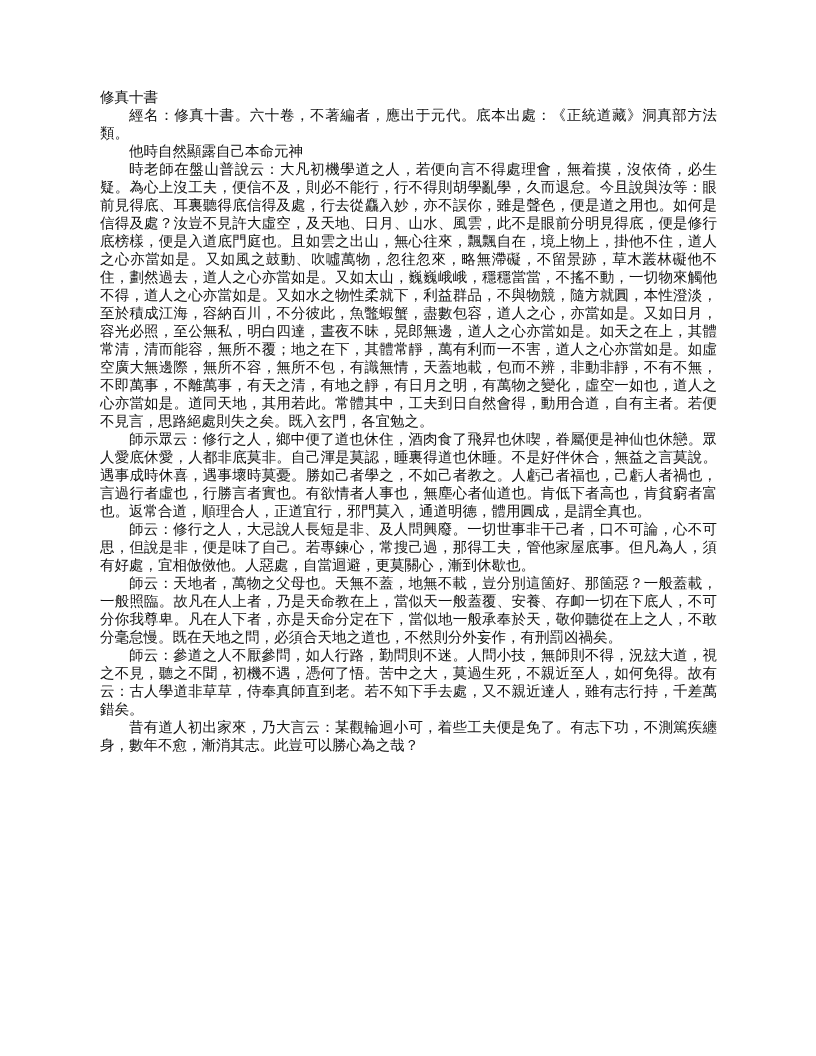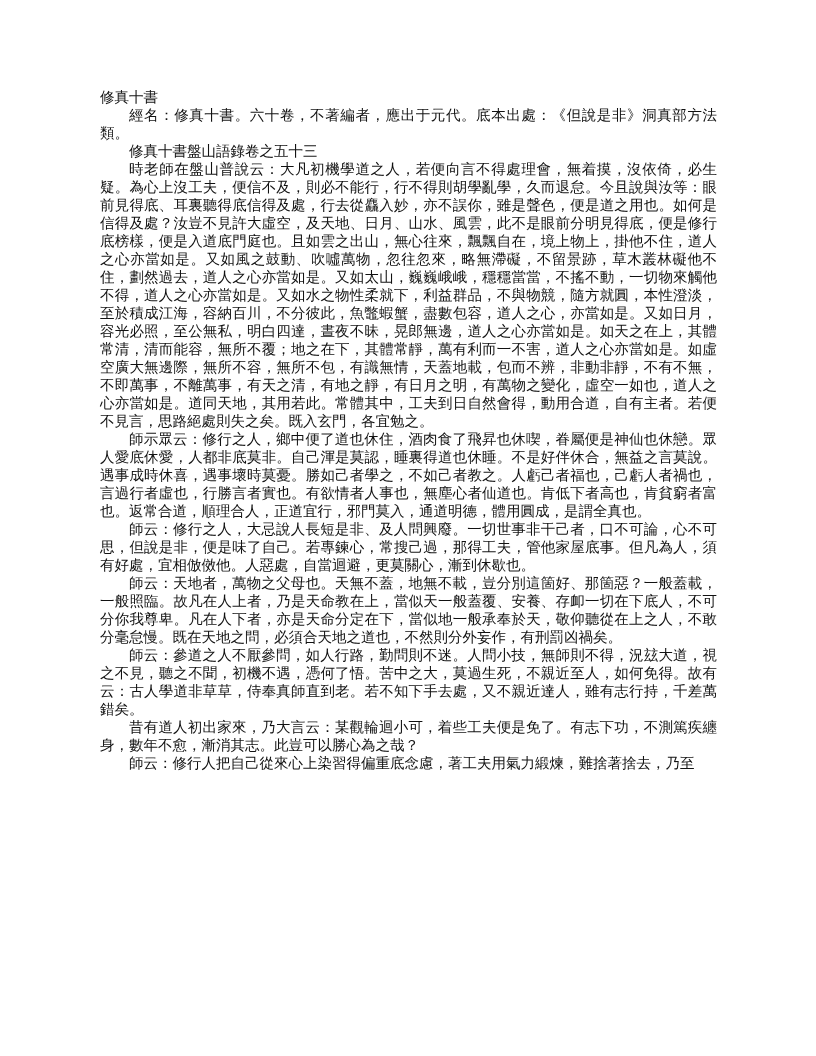--- a/index.html
+++ b/index.html
@@ -36,23 +36,22 @@
   .content p.no-indent {
     text-indent: 0;
   }
 </style>
 </head>
 <body>
 
 <div class="page">
   <div class="content">
     <p class="no-indent">修真十書</p>
-    <p>經名：修真十書。六十卷，不著編者，應出于元代。底本出處：《但說是非》洞真部方法類。</p>
-    <p>修真十書盤山語錄卷之五十三</p>
+    <p>經名：修真十書。六十卷，不著編者，應出于元代。底本出處：《正統道藏》洞真部方法類。</p>
+    <p>他時自然顯露自己本命元神</p>
     <p>時老師在盤山普說云：大凡初機學道之人，若便向言不得處理會，無着摸，沒依倚，必生疑。為心上沒工夫，便信不及，則必不能行，行不得則胡學亂學，久而退怠。今且說與汝等：眼前見得底、耳裏聽得底信得及處，行去從麤入妙，亦不誤你，雖是聲色，便是道之用也。如何是信得及處？汝豈不見許大虛空，及天地、日月、山水、風雲，此不是眼前分明見得底，便是修行底榜樣，便是入道底門庭也。且如雲之出山，無心往來，飄飄自在，境上物上，掛他不住，道人之心亦當如是。又如風之鼓動、吹噓萬物，忽往忽來，略無滯礙，不留景跡，草木叢林礙他不住，劃然過去，道人之心亦當如是。又如太山，巍巍峨峨，穩穩當當，不搖不動，一切物來觸他不得，道人之心亦當如是。又如水之物性柔就下，利益群品，不與物競，隨方就圓，本性澄淡，至於積成江海，容納百川，不分彼此，魚鼈蝦蟹，盡數包容，道人之心，亦當如是。又如日月，容光必照，至公無私，明白四達，晝夜不昧，晃郎無邊，道人之心亦當如是。如天之在上，其體常清，清而能容，無所不覆；地之在下，其體常靜，萬有利而一不害，道人之心亦當如是。如虛空廣大無邊際，無所不容，無所不包，有識無情，天蓋地載，包而不辨，非動非靜，不有不無，不即萬事，不離萬事，有天之清，有地之靜，有日月之明，有萬物之變化，虛空一如也，道人之心亦當如是。道同天地，其用若此。常體其中，工夫到日自然會得，動用合道，自有主者。若便不見言，思路絕處則失之矣。既入玄門，各宜勉之。</p>
     <p>師示眾云：修行之人，鄉中便了道也休住，酒肉食了飛昇也休喫，眷屬便是神仙也休戀。眾人愛底休愛，人都非底莫非。自己渾是莫認，睡裏得道也休睡。不是好伴休合，無益之言莫說。遇事成時休喜，遇事壞時莫憂。勝如己者學之，不如己者教之。人虧己者福也，己虧人者禍也，言過行者虛也，行勝言者實也。有欲情者人事也，無塵心者仙道也。肯低下者高也，肯貧窮者富也。返常合道，順理合人，正道宜行，邪門莫入，通道明德，體用圓成，是謂全真也。</p>
     <p>師云：修行之人，大忌說人長短是非、及人問興廢。一切世事非干己者，口不可論，心不可思，但說是非，便是味了自己。若專鍊心，常搜己過，那得工夫，管他家屋底事。但凡為人，須有好處，宜相倣傚他。人惡處，自當迴避，更莫關心，漸到休歇也。</p>
     <p>師云：天地者，萬物之父母也。天無不蓋，地無不載，豈分別這箇好、那箇惡？一般蓋載，一般照臨。故凡在人上者，乃是天命教在上，當似天一般蓋覆、安養、存卹一切在下底人，不可分你我尊卑。凡在人下者，亦是天命分定在下，當似地一般承奉於天，敬仰聽從在上之人，不敢分毫怠慢。既在天地之問，必須合天地之道也，不然則分外妄作，有刑罰凶禍矣。</p>
     <p>師云：參道之人不厭參問，如人行路，勤問則不迷。人問小技，無師則不得，況玆大道，視之不見，聽之不聞，初機不遇，憑何了悟。苦中之大，莫過生死，不親近至人，如何免得。故有云：古人學道非草草，侍奉真師直到老。若不知下手去處，又不親近達人，雖有志行持，千差萬錯矣。</p>
     <p>昔有道人初出家來，乃大言云：某觀輪迴小可，着些工夫便是免了。有志下功，不測篤疾纏身，數年不愈，漸消其志。此豈可以勝心為之哉？</p>
-    <p>師云：修行人把自己從來心上染習得偏重底念慮，著工夫用氣力緞煉，難捨著捨去，乃至</p>
   </div>
 </div>
 
 </body></html>

